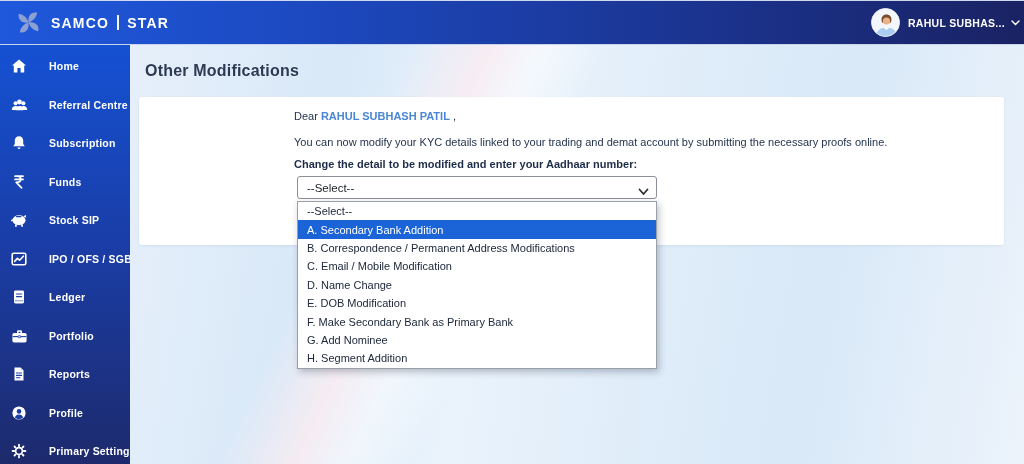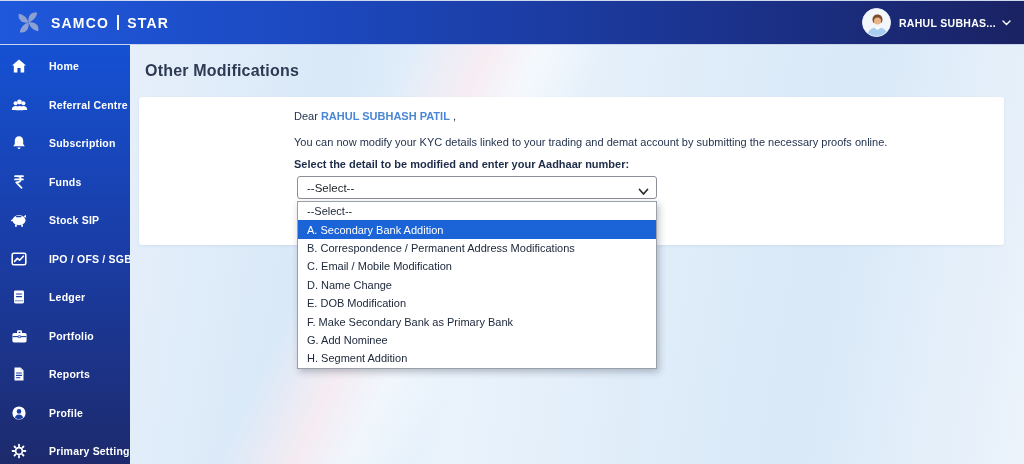--- a/index.html
+++ b/index.html
@@ -13,21 +13,21 @@
     border-top:1px solid #cfd9ee; border-bottom:1px solid #c9d4ea;
     display:flex; align-items:center; justify-content:space-between;
   }
   .brand { display:flex; align-items:center; padding-left:15px; }
   .brand .logo-icon { width:27px; height:27px; display:block; }
   .brand .brand-text { display:flex; align-items:center; margin-left:9px; }
   .brand .samco, .brand .star {
     color:#ffffff; font-size:14px; font-weight:700; letter-spacing:1.2px;
   }
   .brand .sep { width:2px; height:15px; background:#ffffff; margin:0 8px; opacity:.95; }
-  .user-menu { display:flex; align-items:center; padding-right:13px; cursor:pointer; }
+  .user-menu { display:flex; align-items:center; padding-right:4px; cursor:pointer; }
   .avatar { width:29px; height:29px; border-radius:50%; background:#ffffff; overflow:hidden; border:1px solid #e6ecf7; }
   .user-name { color:#ffffff; font-size:10.5px; font-weight:700; margin-left:8px; letter-spacing:.3px; }
   .user-chevron { margin-left:6px; display:flex; }
 
   
   .sidebar {
     position:absolute; left:0; top:45px; width:130px; height:419px;
     background:linear-gradient(180deg,#1551d3 0%,#1a3da6 48%,#1d2a6c 100%);
     padding-top:2px;
   }
@@ -255,21 +255,21 @@
   <div class="collapse-handle"></div>
 
   <div class="main">
     <div class="page-title">Other Modifications</div>
 
     <div class="card">
       <div class="greeting">
         <span>Dear </span><span class="uname">RAHUL SUBHASH PATIL</span><span> ,</span>
       </div>
       <div class="info-text">You can now modify your KYC details linked to your trading and demat account by submitting the necessary proofs online.</div>
-      <div class="select-label">Select the detail to be modified and enter your Aadhaar number:</div>
+      <div class="select-label">Change the detail to be modified and enter your Aadhaar number:</div>
 
       <div class="select-box">
         <span class="sel-value">--Select--</span>
         <span class="sel-chevron">
           <svg width="11" height="8" viewBox="0 0 11 8">
               <path d="M1.5 1.5 L5.5 6 L9.5 1.5" stroke="#2b2b2b" stroke-width="1.7" fill="none" stroke-linecap="round" stroke-linejoin="round"></path>
             </svg>
         </span>
       </div>
 

